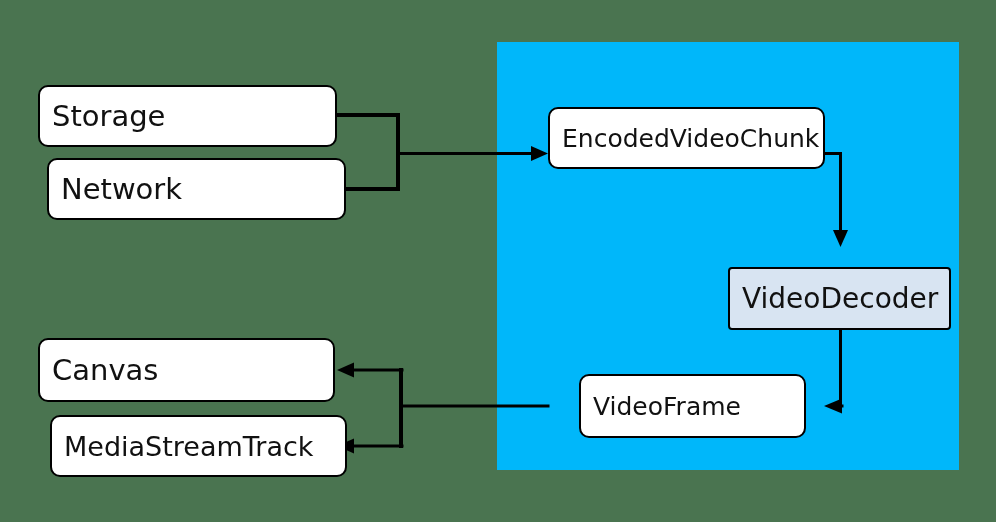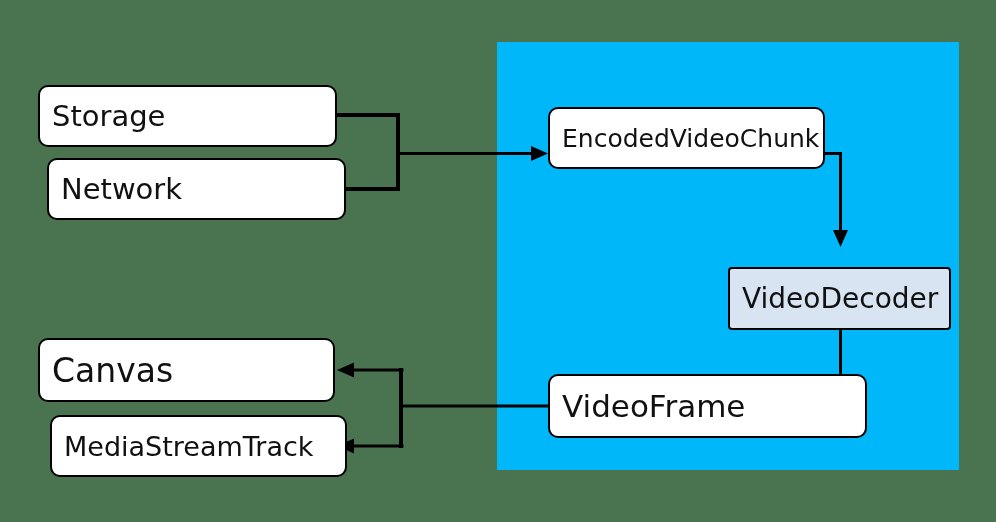--- a/index.html
+++ b/index.html
@@ -42,24 +42,24 @@
     border: 2px solid var(--box_border, #000);
     color: var(--text, #111);
     box-sizing: border-box;
     text-align: center;
     white-space: nowrap;
     padding-left: 12px;
   }
   .node.rounded { border-radius: 10px; }
   #node-storage            { left: 38px;  top: 85px;  width: 299px; height: 62px; font-size: 29px; }
   #node-network            { left: 47px;  top: 158px; width: 299px; height: 62px; font-size: 29px; }
-  #node-canvas             { left: 38px;  top: 338px; width: 297px; height: 64px; font-size: 33px; }
+  #node-canvas             { left: 38px;  top: 338px; width: 297px; height: 64px; font-size: 29px; }
   #node-media-stream-track { left: 38px;  top: 415px; width: 297px; height: 62px; font-size: 27px; margin-left: 12px; }
   #node-encoded-video-chunk{ left: 548px; top: 107px; width: 277px; height: 62px; font-size: 25px; }
-  #node-video-frame        { left: 548px; top: 374px; width: 319px; height: 64px; font-size: 31px; }
+  #node-video-frame        { left: 579px; top: 374px; width: 227px; height: 64px; font-size: 25px; }
   #node-video-decoder      {
     left: 728px; top: 248px; width: 223px; height: 63px; font-size: 28px;
     background: var(--decoder_fill, #d8e4f2);
     border-radius: 4px;
     margin-top: 19px;
   }
 </style>
 </head>
 <body>
 

